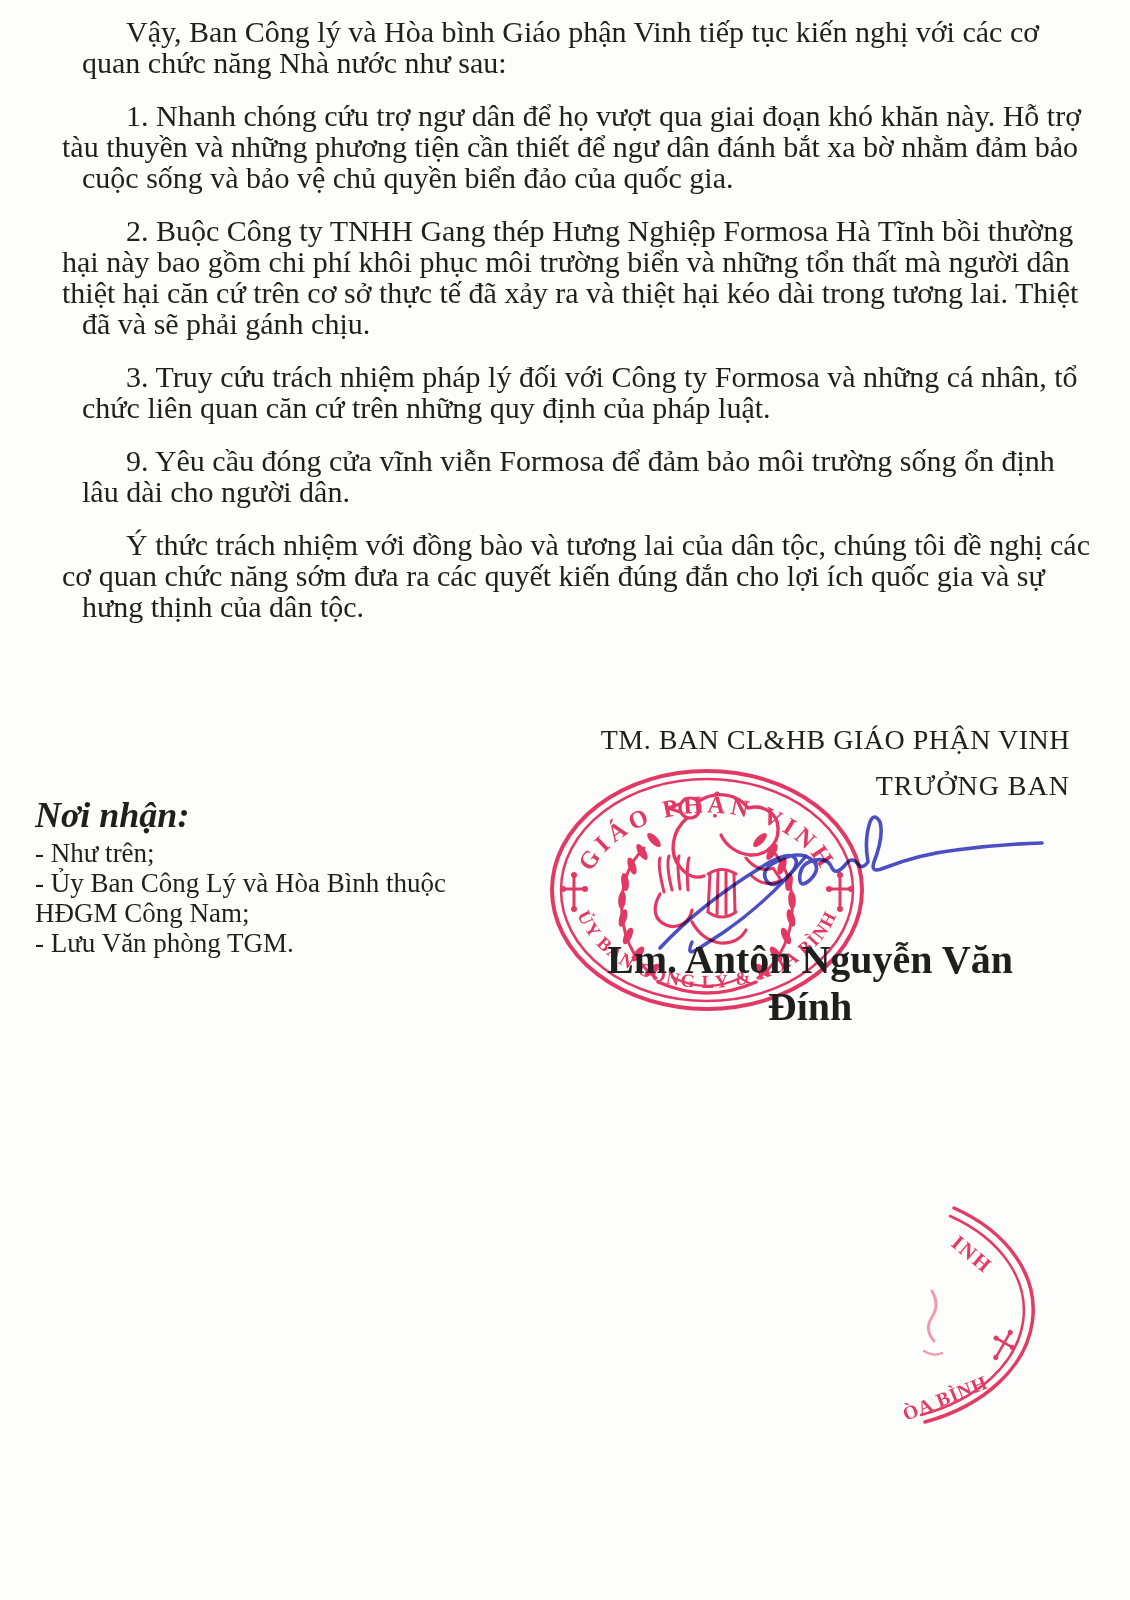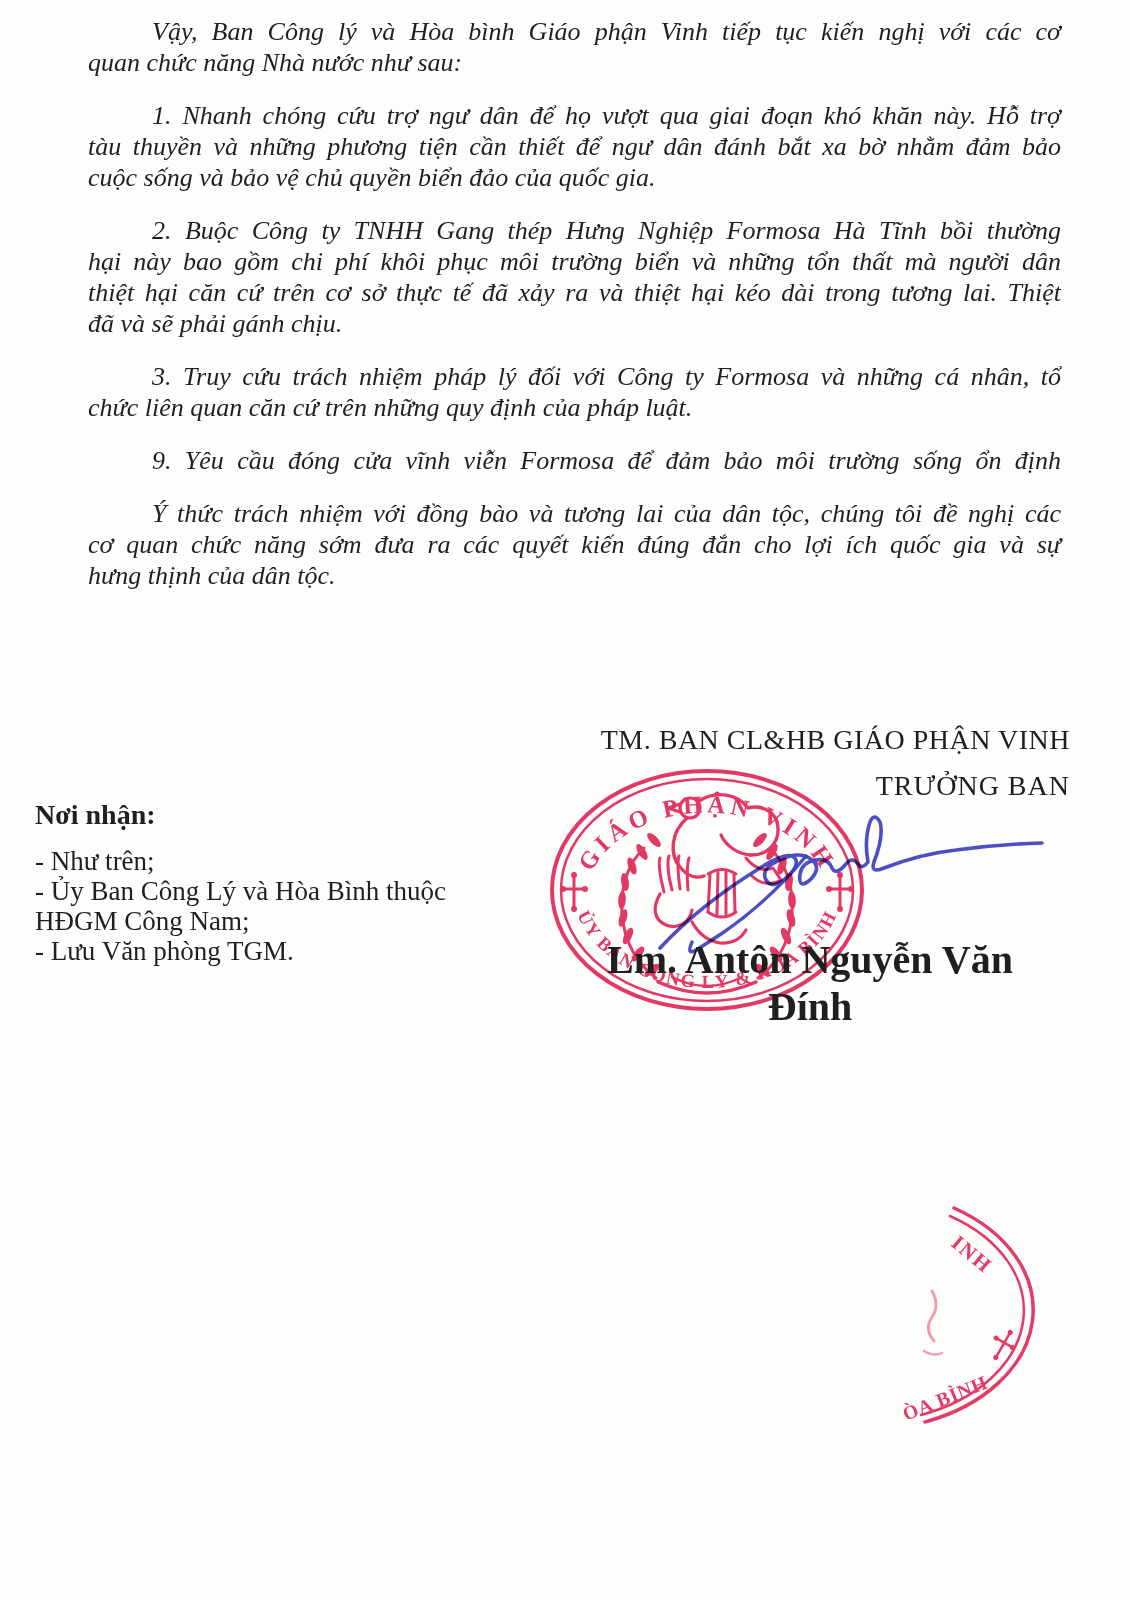--- a/index.html
+++ b/index.html
@@ -9,36 +9,36 @@
     --paper:#fdfdfc;
   }
   html,body{margin:0;padding:0;background:#e9e9e9;}
   .page{
     position:relative;width:1130px;height:1600px;margin:0 auto;
     background:var(--paper);color:var(--ink);
     font-family:"Liberation Serif","DejaVu Serif",serif;
     overflow:hidden;
   }
   
-  .body-text{position:absolute;left:88px;top:16px;width:973px;font-size:26px;line-height:31px;font-style:italic;}
+  .body-text{position:absolute;left:62px;top:16px;width:973px;font-size:30px;line-height:31px;}
   .para{margin:0 0 22px 0;}
   .bline{text-align:justify;text-align-last:justify;white-space:nowrap;}
   .bline.first{padding-left:64px;}
-  .bline.last{text-align-last:left;}
+  .bline.last{text-align-last:left;margin-left:20px;}
   
   .sig-block{position:absolute;left:540px;top:724px;width:530px;text-align:right;}
   .sig-org{font-size:28px;letter-spacing:.5px;}
   .sig-role{font-size:28px;margin-top:14px;letter-spacing:1px;}
   .signer-name{
     position:absolute;left:600px;top:936px;width:420px;text-align:center;
     font-size:40px;font-weight:bold;z-index:6;
   }
   
   .recipients{position:absolute;left:35px;top:800px;width:440px;font-size:27px;line-height:30px;}
-  .recipients .head{font-weight:bold;font-size:28px;margin-bottom:16px;}
+  .recipients .head{font-weight:bold;font-size:36px;margin-bottom:8px;font-style:italic;}
   .recipients .rline{white-space:nowrap;}
   
   .stamp-svg{position:absolute;left:540px;top:762px;z-index:4;mix-blend-mode:multiply;opacity:.96;}
   .signature-svg{position:absolute;left:440px;top:780px;z-index:5;mix-blend-mode:multiply;}
   .partial-stamp-svg{position:absolute;left:810px;top:1185px;z-index:3;mix-blend-mode:multiply;opacity:.95;}
   .red-stroke{stroke:var(--stamp-red);fill:none;stroke-linecap:round;stroke-linejoin:round;}
   .red-fill{fill:var(--stamp-red);stroke:none;}
   .stamp-text{fill:var(--stamp-red);font-family:"Liberation Serif","DejaVu Serif",serif;font-weight:bold;}
   .blue-stroke{stroke:var(--signature-blue);fill:none;stroke-linecap:round;stroke-linejoin:round;opacity:.92;}
 </style>
@@ -62,20 +62,21 @@
       <div class="bline">hại này bao gồm chi phí khôi phục môi trường biển và những tổn thất mà người dân</div>
       <div class="bline">thiệt hại căn cứ trên cơ sở thực tế đã xảy ra và thiệt hại kéo dài trong tương lai. Thiệt</div>
       <div class="bline last">đã và sẽ phải gánh chịu.</div>
     </div>
     <div class="para">
       <div class="bline first">3. Truy cứu trách nhiệm pháp lý đối với Công ty Formosa và những cá nhân, tổ</div>
       <div class="bline last">chức liên quan căn cứ trên những quy định của pháp luật.</div>
     </div>
     <div class="para">
       <div class="bline first">9. Yêu cầu đóng cửa vĩnh viễn Formosa để đảm bảo môi trường sống ổn định</div>
+      <div class="bline last">lâu dài cho người dân.</div>
     </div>
     <div class="para">
       <div class="bline first">Ý thức trách nhiệm với đồng bào và tương lai của dân tộc, chúng tôi đề nghị các</div>
       <div class="bline">cơ quan chức năng sớm đưa ra các quyết kiến đúng đắn cho lợi ích quốc gia và sự</div>
       <div class="bline last">hưng thịnh của dân tộc.</div>
     </div>
   </div>
 
   <div class="sig-block">
     <div class="sig-org">TM. BAN CL&amp;HB GIÁO PHẬN VINH</div>

